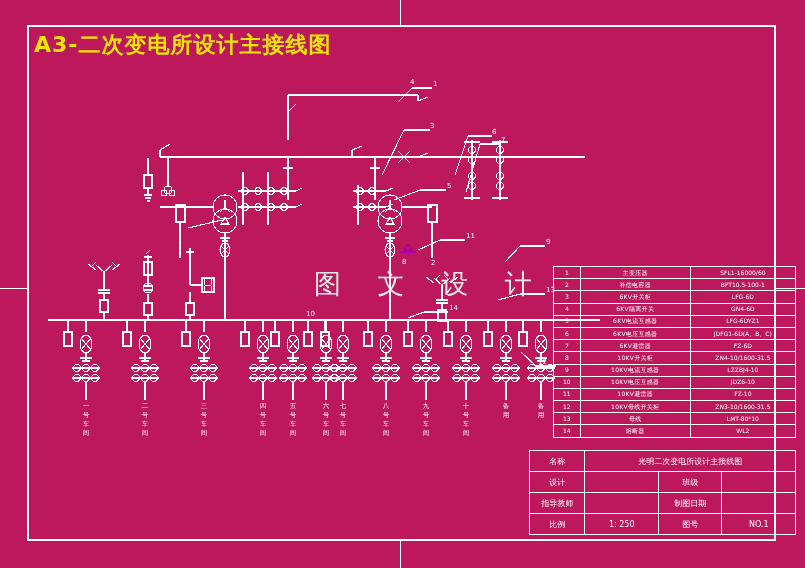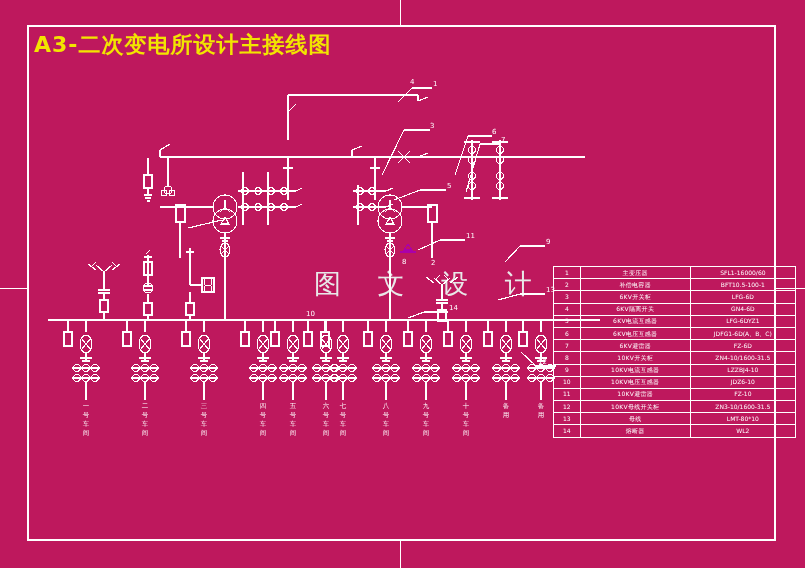--- a/index.html
+++ b/index.html
@@ -535,14 +535,40 @@
           <td class="c-model">LMT-80*10</td>
         </tr>
       <tr>
           <td class="c-no">14</td>
           <td class="c-name">熔断器</td>
           <td class="c-model">WL2</td>
         </tr>
     </tbody>
   </table>
 
+  <table id="titleblock">
+    <tbody>
+      <tr>
+        <td class="tb-lab">名称</td>
+        <td class="tb-wide" colspan="3">光明二次变电所设计主接线图</td>
+      </tr>
+      <tr>
+        <td class="tb-lab">设计</td>
+        <td class="tb-v1"></td>
+        <td class="tb-lab2">班级</td>
+        <td class="tb-v2"></td>
+      </tr>
+      <tr>
+        <td class="tb-lab">指导教师</td>
+        <td class="tb-v1"></td>
+        <td class="tb-lab2">制图日期</td>
+        <td class="tb-v2"></td>
+      </tr>
+      <tr>
+        <td class="tb-lab">比例</td>
+        <td class="tb-v1">1: 250</td>
+        <td class="tb-lab2">图号</td>
+        <td class="tb-v2">NO.1</td>
+      </tr>
+    </tbody>
+  </table>
 
 </div>
 
 </body></html>

